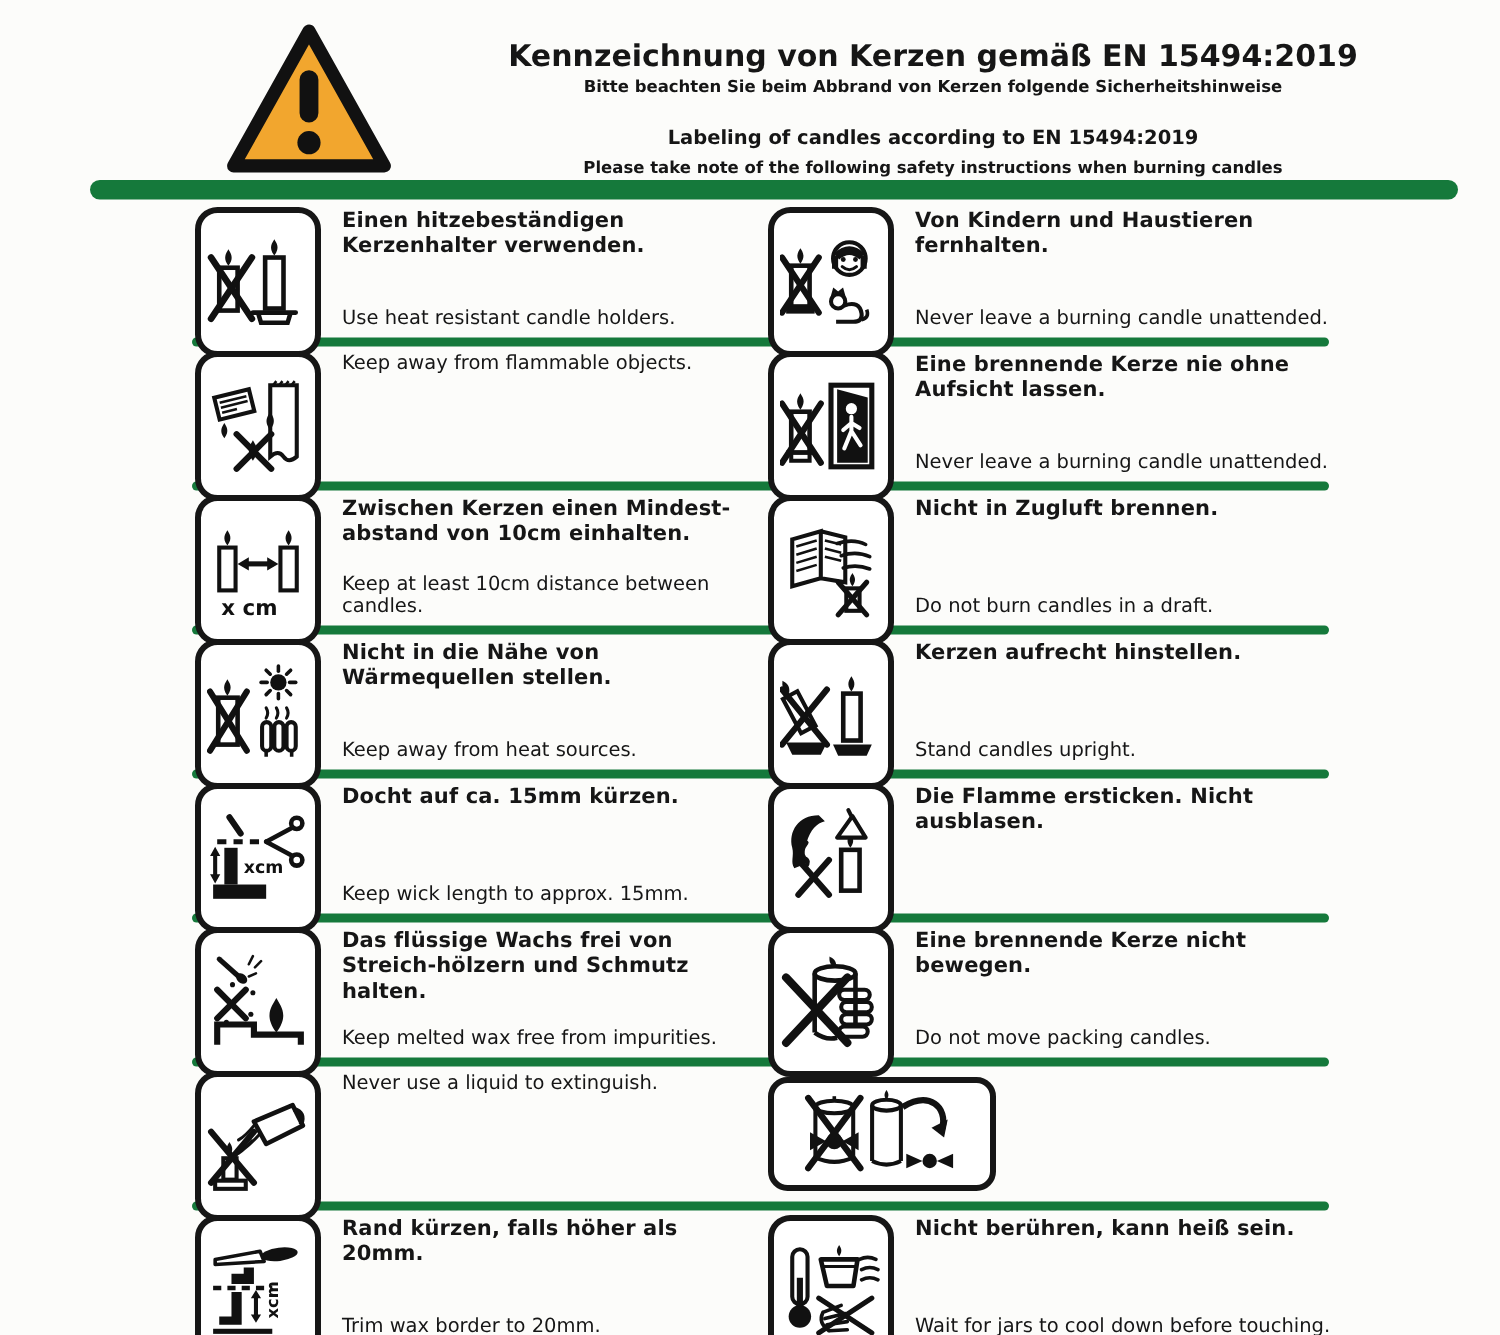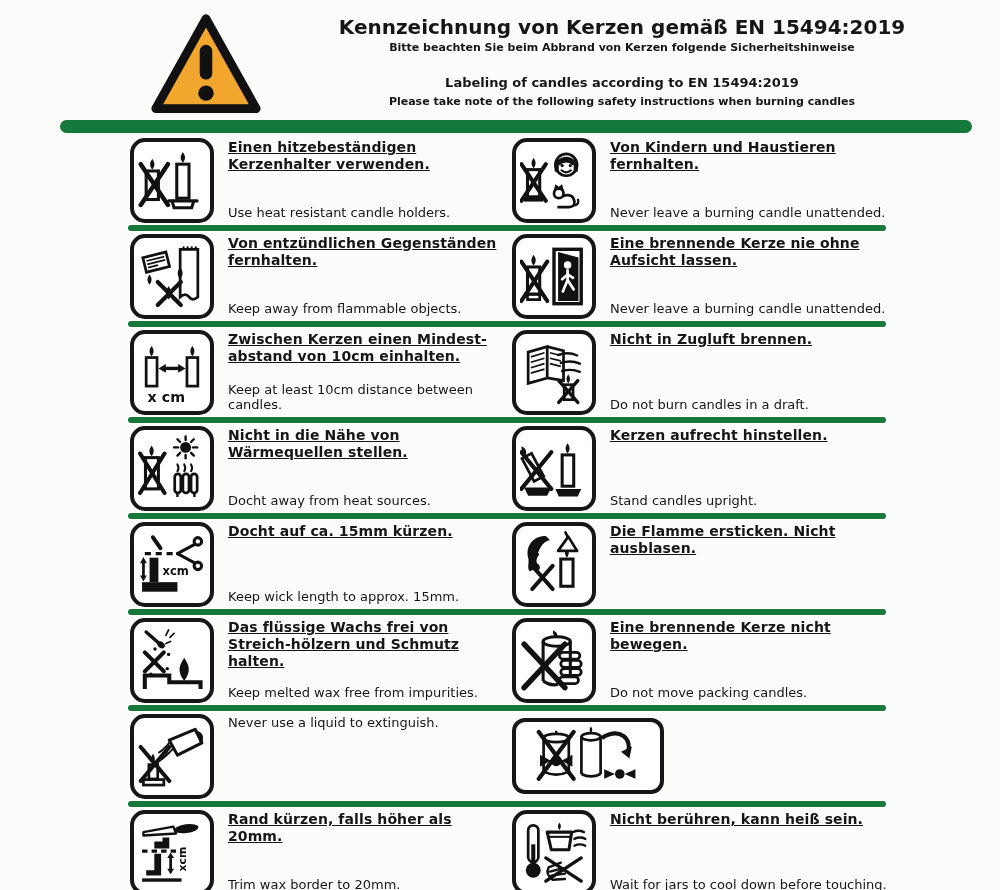--- a/index.html
+++ b/index.html
@@ -6,45 +6,45 @@
     --green:#15793B; --green-dark:#0F3F24; --triangle:#F2A62E; --ink:#161616; --paper:#FCFCFA;
   }
   *{box-sizing:border-box;}
   html,body{margin:0;padding:0;}
   body{
     width:1000px;height:890px;overflow:hidden;background:var(--paper);
     font-family:"DejaVu Sans","Liberation Sans",sans-serif;color:var(--ink);
   }
   svg{display:block;font-family:inherit;}
   
-  .header{display:flex;align-items:center;height:118px;}
+  .header{display:flex;align-items:flex-end;height:118px;}
   .tri{width:116px;height:106px;margin:7px 0 0 148px;flex:none;}
   .header-texts{flex:1;text-align:center;padding:6px 34px 0 14px;}
   .title{font-size:20px;font-weight:bold;line-height:1.1;}
   .subtitle{font-size:11px;font-weight:600;margin-top:3px;}
   .title.en{margin-top:21px;}
   
   .topbar{height:13px;border-radius:7px;background:var(--green);margin:2px 28px 0 60px;width:912px;}
   .divider{height:6px;border-radius:3px;background:var(--green);margin:0 0 0 128px;width:758px;}
   
   .grid{margin-top:5px;}
   .row{display:flex;height:84px;margin:3px 0;}
   .cell{display:flex;align-items:flex-start;}
   .cell.left{width:372px;margin-left:130px;}
   .cell.right{width:382px;margin-left:10px;}
   .icon-box{
-    width:84px;height:85px;flex:none;border:4px solid var(--ink);border-radius:15px;
+    width:84px;height:100px;flex:none;border:4px solid var(--ink);border-radius:15px;
     background:#fff;padding:4px;
   }
   .icon-box.wide{width:152px;height:76px;margin-top:4px;border-radius:13px;}
   .texts{
     display:flex;flex-direction:column;justify-content:space-between;
     margin-left:14px;height:84px;flex:1;padding-top:1px;
   }
-  .de{font-weight:bold;font-size:14px;line-height:1.22;letter-spacing:.1px;text-decoration:underline;}
+  .de{font-weight:bold;font-size:14px;line-height:1.22;letter-spacing:.1px;}
   .en{font-size:13px;line-height:1.2;padding-bottom:1px;}
 </style>
 </head>
 <body>
 
 <div class="header">
   <div class="tri">
     <svg viewBox="0 0 120 112">
       <path d="M60 9 L112 102 H8 Z" fill="var(--triangle)" stroke="#111" stroke-width="9" stroke-linejoin="round"></path>
       <rect x="53.5" y="36" width="13" height="36" rx="6.5" fill="#111"></rect>
@@ -125,21 +125,20 @@
             <path d="M17 62C11.3 54.5 15.2 50.3 17 47C18.8 50.3 22.7 54.5 17 62Z" fill="#111"></path>
             <path d="M62 54C55.16 45 59.84 39.96 62 36C64.16 39.96 68.84 45 62 54Z" fill="#111"></path>
             <path d="M45 84C37.4 74 42.6 68.4 45 64C47.4 68.4 52.6 74 45 84Z" fill="#111"></path>
             <g stroke="#111" stroke-width="6" stroke-linecap="round">
               <line x1="29" y1="58" x2="63" y2="92"></line>
               <line x1="63" y1="58" x2="29" y2="92"></line>
             </g>
           </svg>
         </div>
         <div class="texts">
-          <div class="de">Von entzündlichen Gegenständen fernhalten.</div>
           <div class="en">Keep away from flammable objects.</div>
         </div>
       </div>
       <div class="cell right">
         <div class="icon-box">
           <svg viewBox="0 0 100 100" width="100%" height="100%">
             <path d="M20 34C13.92 26 18.08 21.52 20 18C21.92 21.52 26.08 26 20 34Z" fill="#111"></path>
             <rect x="11" y="36" width="18" height="40" fill="#fff" stroke="#111" stroke-width="4.5"></rect>
             <path d="M6 76 h28 M11 76 v8 h18 v-8" stroke="#111" stroke-width="4" fill="none"></path>
             <g stroke="#111" stroke-width="6" stroke-linecap="round">
@@ -225,21 +224,21 @@
             <g fill="none" stroke="#111" stroke-width="4">
               <rect x="54" y="58" width="9" height="28" rx="4.5"></rect>
               <rect x="66" y="58" width="9" height="28" rx="4.5"></rect>
               <rect x="78" y="58" width="9" height="28" rx="4.5"></rect>
             </g>
             <path d="M58 86 v6 M83 86 v6" stroke="#111" stroke-width="3.5"></path>
           </svg>
         </div>
         <div class="texts">
           <div class="de">Nicht in die Nähe von Wärmequellen stellen.</div>
-          <div class="en">Docht away from heat sources.</div>
+          <div class="en">Keep away from heat sources.</div>
         </div>
       </div>
       <div class="cell right">
         <div class="icon-box">
           <svg viewBox="0 0 100 100" width="100%" height="100%">
             <g transform="rotate(-28 24 58)">
               <path d="M24 26C18.68 19 22.32 15.08 24 12C25.68 15.08 29.32 19 24 26Z" fill="#111"></path>
               <rect x="16" y="28" width="16" height="38" fill="#fff" stroke="#111" stroke-width="4"></rect>
             </g>
             <path d="M6 78 h40 l-6 12 h-28 z" fill="#111"></path>

